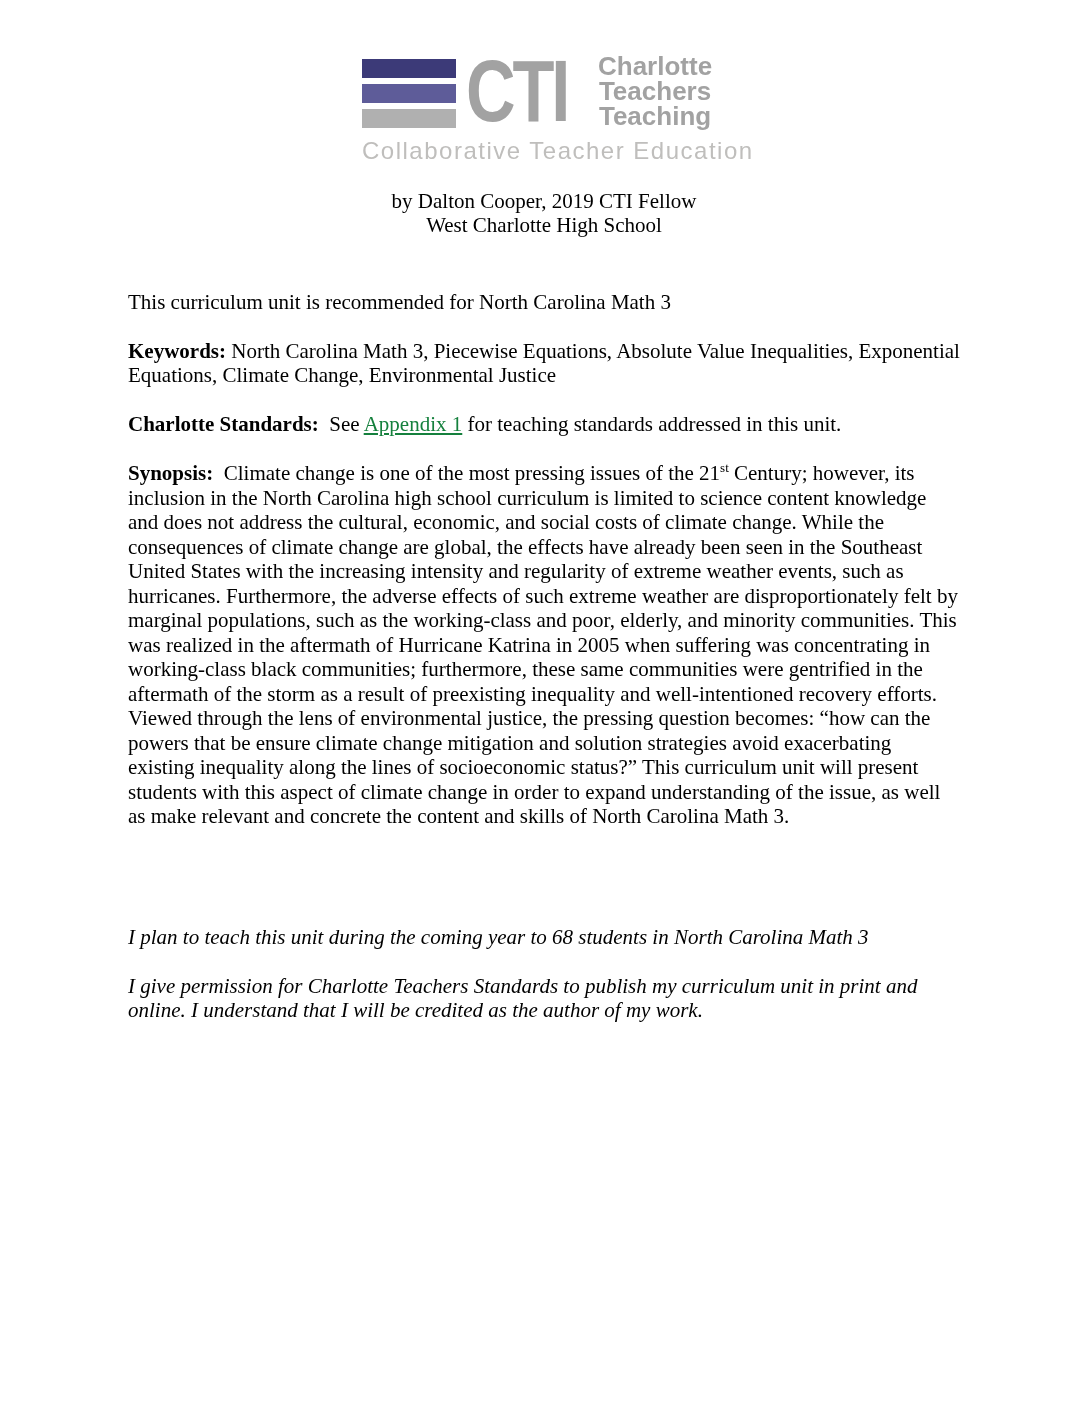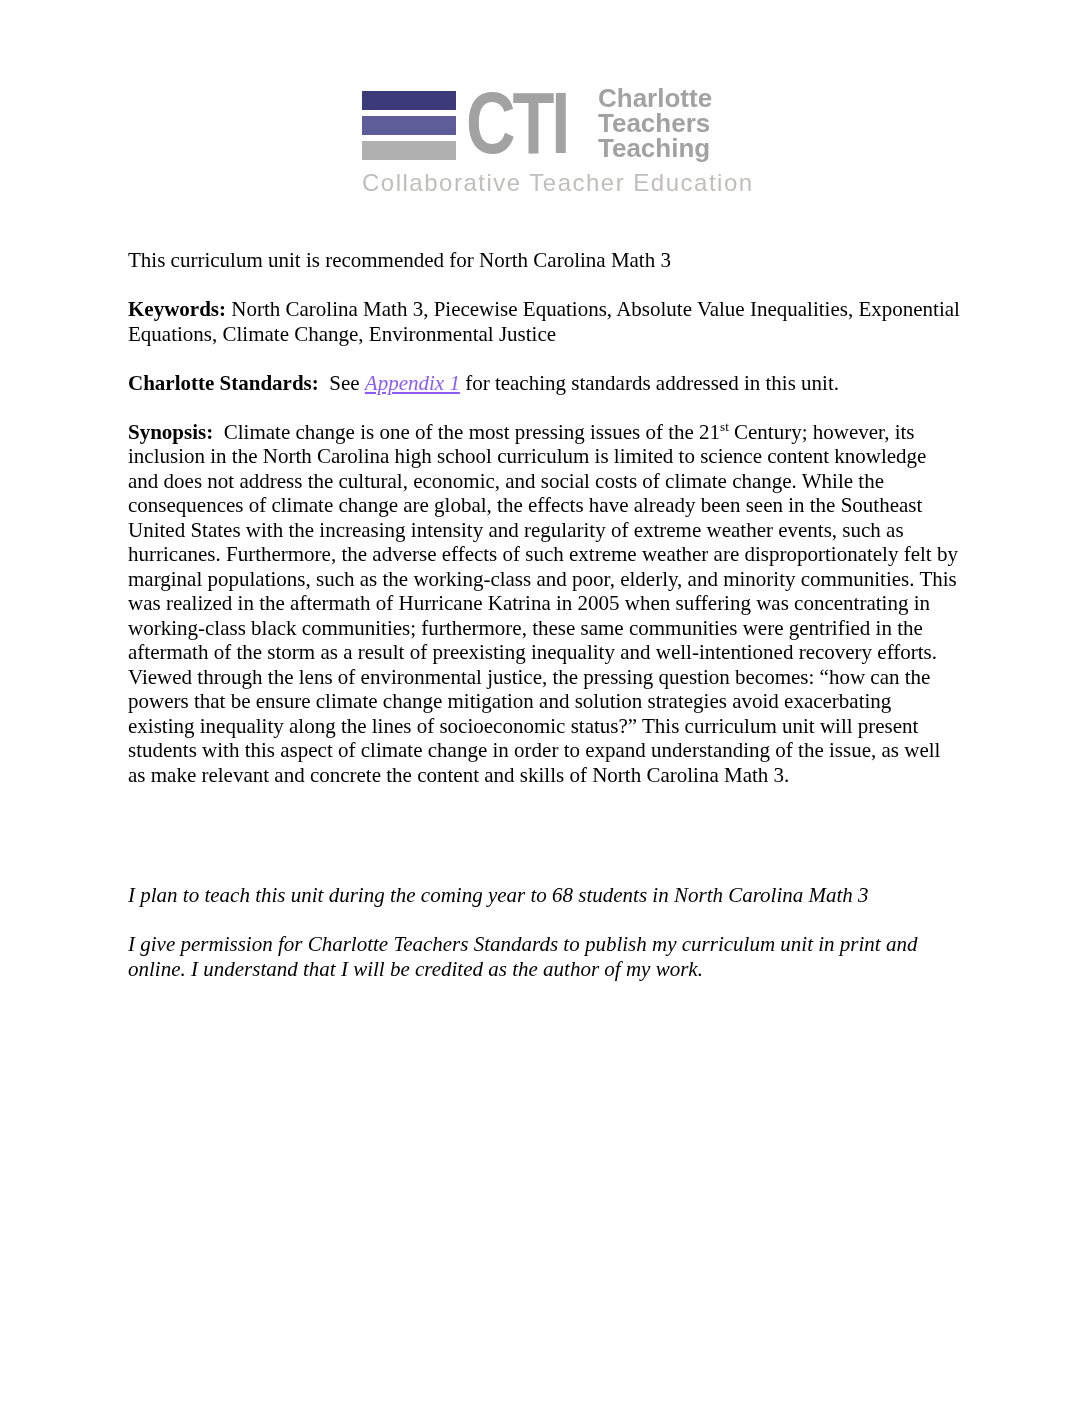--- a/index.html
+++ b/index.html
@@ -12,21 +12,21 @@
     font-size: 21px;
     line-height: 24.5px;
     color: #000000;
     overflow: hidden;
   }
 
   
   .logo {
     width: 364px;
     margin: 0 auto;
-    padding-top: 88px;
+    padding-top: 56px;
     font-family: "Liberation Sans", sans-serif;
   }
   .logo-row {
     display: flex;
     align-items: flex-start;
   }
   .bars {
     display: flex;
     flex-direction: column;
     gap: 6px;
@@ -43,20 +43,21 @@
     margin-left: 10px;
     width: 160px;
     flex: none;
   }
   .names {
     font-weight: bold;
     font-size: 26px;
     line-height: 25px;
     margin-left: -28px;
     margin-top: -2px;
+    text-align: center;
   }
   .tagline {
     font-size: 24px;
     line-height: 26px;
     letter-spacing: 1.5px;
     margin-top: 9px;
     white-space: nowrap;
   }
 
   
@@ -112,27 +113,31 @@
       <div class="names" style="color: rgb(162, 162, 162);">
         <div>Charlotte</div>
         <div>Teachers</div>
         <div>Teaching</div>
       </div>
     </div>
     <div class="tagline" style="color: rgb(191, 190, 188);">Collaborative Teacher Education</div>
   </div>
 
 
+  <div class="byline">
+    <div>by Dalton Cooper, 2019 CTI Fellow</div>
+    <div>West Charlotte High School</div>
+  </div>
 
   <div class="body-text">
     <p class="first">This curriculum unit is recommended for North Carolina Math 3</p>
 
     <p><b>Keywords:</b><span> North Carolina Math 3, Piecewise Equations, Absolute Value Inequalities, Exponential Equations, Climate Change, Environmental Justice</span></p>
 
-    <p><b>Charlotte Standards:</b><span>  See </span><a class="applink" href="#" style="color: #8b5cf6; font-style: italic;">Appendix 1</a><span> for teaching standards addressed in this unit.</span></p>
+    <p><b>Charlotte Standards:</b><span>  See </span><a class="applink" href="#" style="color: #15803d;">Appendix 1</a><span> for teaching standards addressed in this unit.</span></p>
 
     <p><b>Synopsis:</b><span>  Climate change is one of the most pressing issues of the 21</span><sup>st</sup><span> Century; however, its inclusion in the North Carolina high school curriculum is limited to science content knowledge and does not address the cultural, economic, and social costs of climate change. While the consequences of climate change are global, the effects have already been seen in the Southeast United States with the increasing intensity and regularity of extreme weather events, such as hurricanes. Furthermore, the adverse effects of such extreme weather are disproportionately felt by marginal populations, such as the working-class and poor, elderly, and minority communities. This was realized in the aftermath of Hurricane Katrina in 2005 when suffering was concentrating in working-class black communities; furthermore, these same communities were gentrified in the aftermath of the storm as a result of preexisting inequality and well-intentioned recovery efforts. Viewed through the lens of environmental justice, the pressing question becomes: “how can the powers that be ensure climate change mitigation and solution strategies avoid exacerbating existing inequality along the lines of socioeconomic status?” This curriculum unit will present students with this aspect of climate change in order to expand understanding of the issue, as well as make relevant and concrete the content and skills of North Carolina Math 3.</span></p>
   </div>
 
   <div class="footer-italic">
     <p class="gap">I plan to teach this unit during the coming year to 68 students in North Carolina Math 3</p>
     <p>I give permission for Charlotte Teachers Standards to publish my curriculum unit in print and online. I understand that I will be credited as the author of my work.</p>
   </div>
 
 </div>

